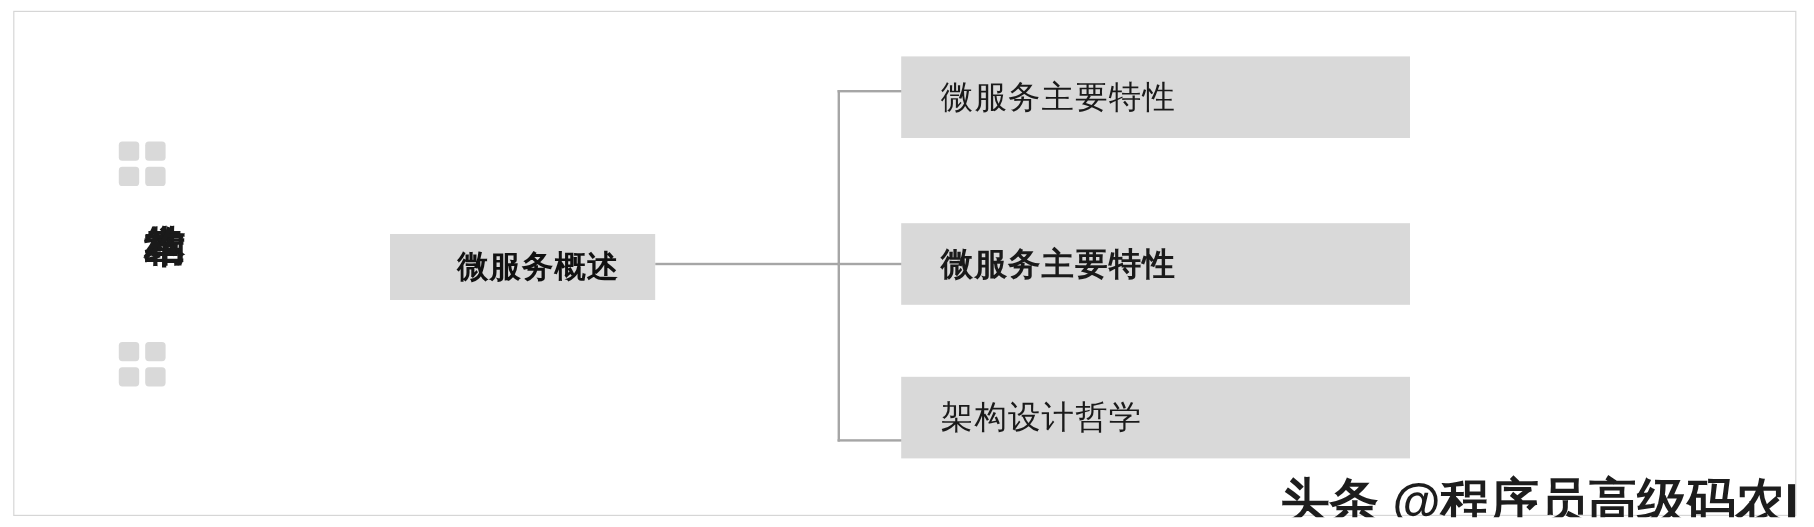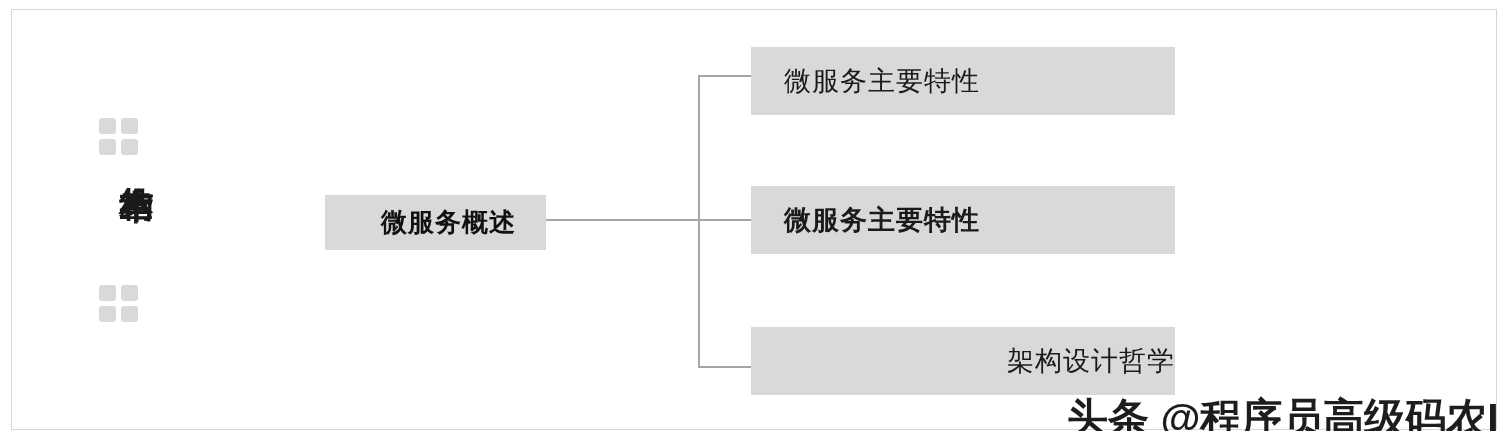--- a/index.html
+++ b/index.html
@@ -101,21 +101,21 @@
     padding-left: 33px;
   }
   .node-child .node-label {
     font-family: "Liberation Serif", "DejaVu Serif", serif;
     font-size: 27px;
     color: #1a1a1a;
     letter-spacing: 1px;
   }
   #node-child-0 { top: 37px; }
   #node-child-1 { top: 176px; font-weight: bold; }
-  #node-child-2 { top: 317px; justify-content: flex-end; }
+  #node-child-2 { top: 304px; }
 
   
   .connector {
     position: absolute;
     background: #a6a6a6;
   }
   .connector-h { height: 2px; }
   .connector-v { width: 2px; }
 
   #connector-root-stem { left: 534px; top: 209px; width: 153px; }

